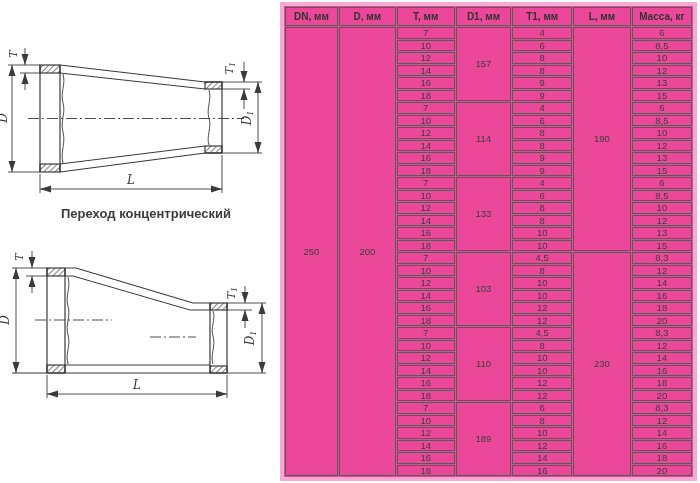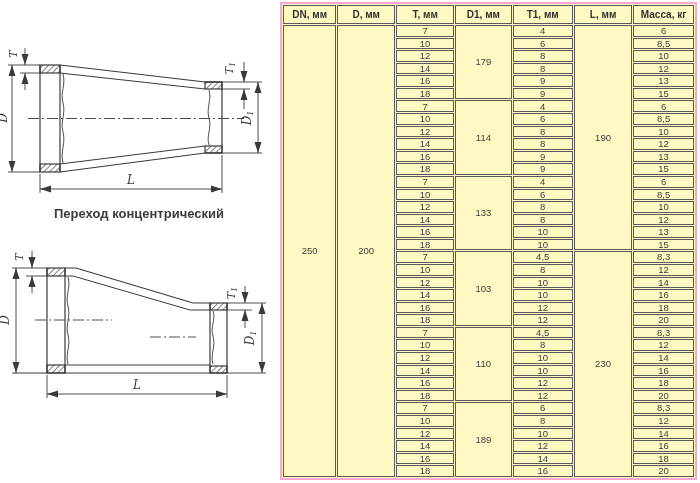--- a/index.html
+++ b/index.html
@@ -1,25 +1,25 @@
 <!DOCTYPE html>
 <html><head>
 <meta charset="utf-8">
 <style>
   html,body{margin:0;padding:0;background:#ffffff;width:700px;height:483px;overflow:hidden;}
   .stage{position:relative;width:700px;height:483px;font-family:"Liberation Sans",sans-serif;}
   .left-panel{position:absolute;left:0;top:0;width:278px;height:483px;}
   .fig-svg{position:absolute;left:0;}
   #svg-concentric{top:0;}
   #svg-eccentric{top:240px;}
-  .caption{position:absolute;left:0;width:278px;text-align:center;font-size:13px;font-weight:bold;color:#3c3c3c;}
+  .caption{position:absolute;left:0;width:278px;text-align:center;font-size:13px;font-weight:bold;color:#3c3c3c;padding-left:7px;}
   #cap-concentric{top:206px;}
   #cap-eccentric{top:423px;}
   .table-wrap{position:absolute;left:280px;top:2px;width:417px;height:478px;}
-  table{width:100%;height:100%;border-collapse:separate;border-spacing:1px;border:2px solid #f9a8d4;table-layout:fixed;background:#fef9c3;}
+  table{width:100%;height:100%;border-collapse:separate;border-spacing:1px;border:4px solid #f9a8d4;table-layout:fixed;background:#ec4899;}
   th,td{border:1px solid #5a5a5a;text-align:center;vertical-align:middle;padding:0;font-size:9.5px;line-height:1;color:#3d3d3d;overflow:hidden;white-space:nowrap;}
   th{font-weight:bold;font-size:10px;height:17px;color:#333;}
   svg text{fill:#3a3a3a;}
 </style>
 </head>
 <body>
 
 <div class="stage">
 
   <div class="left-panel">
@@ -159,21 +159,21 @@
           <th>T1, мм</th>
           <th>L, мм</th>
           <th>Масса, кг</th>
         </tr>
       </thead>
       <tbody>
           <tr>
             <td rowspan="36">250</td>
             <td rowspan="36">200</td>
             <td>7</td>
-            <td rowspan="6">179</td>
+            <td rowspan="6">157</td>
             <td>4</td>
             <td rowspan="18">190</td>
             <td>6</td>
           </tr>
           <tr>
             <td>10</td>
             <td>6</td>
             <td>8,5</td>
           </tr>
           <tr>

